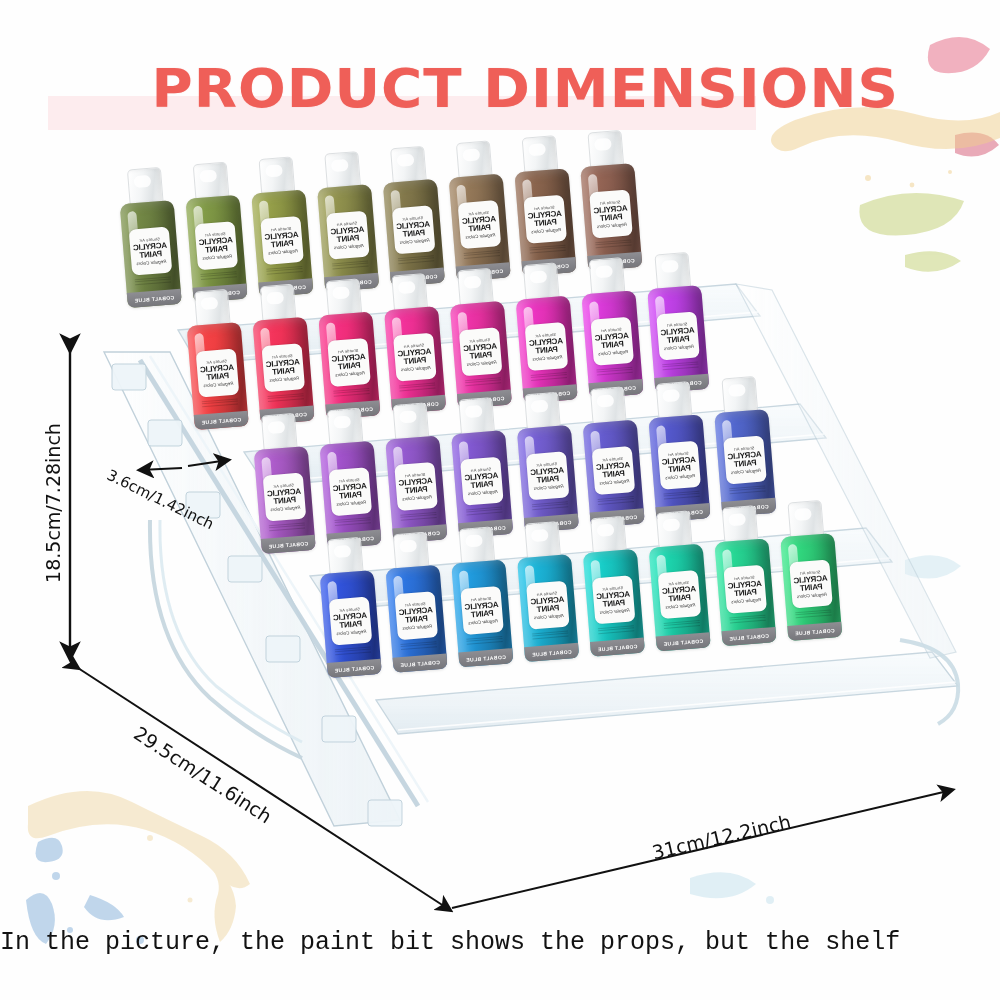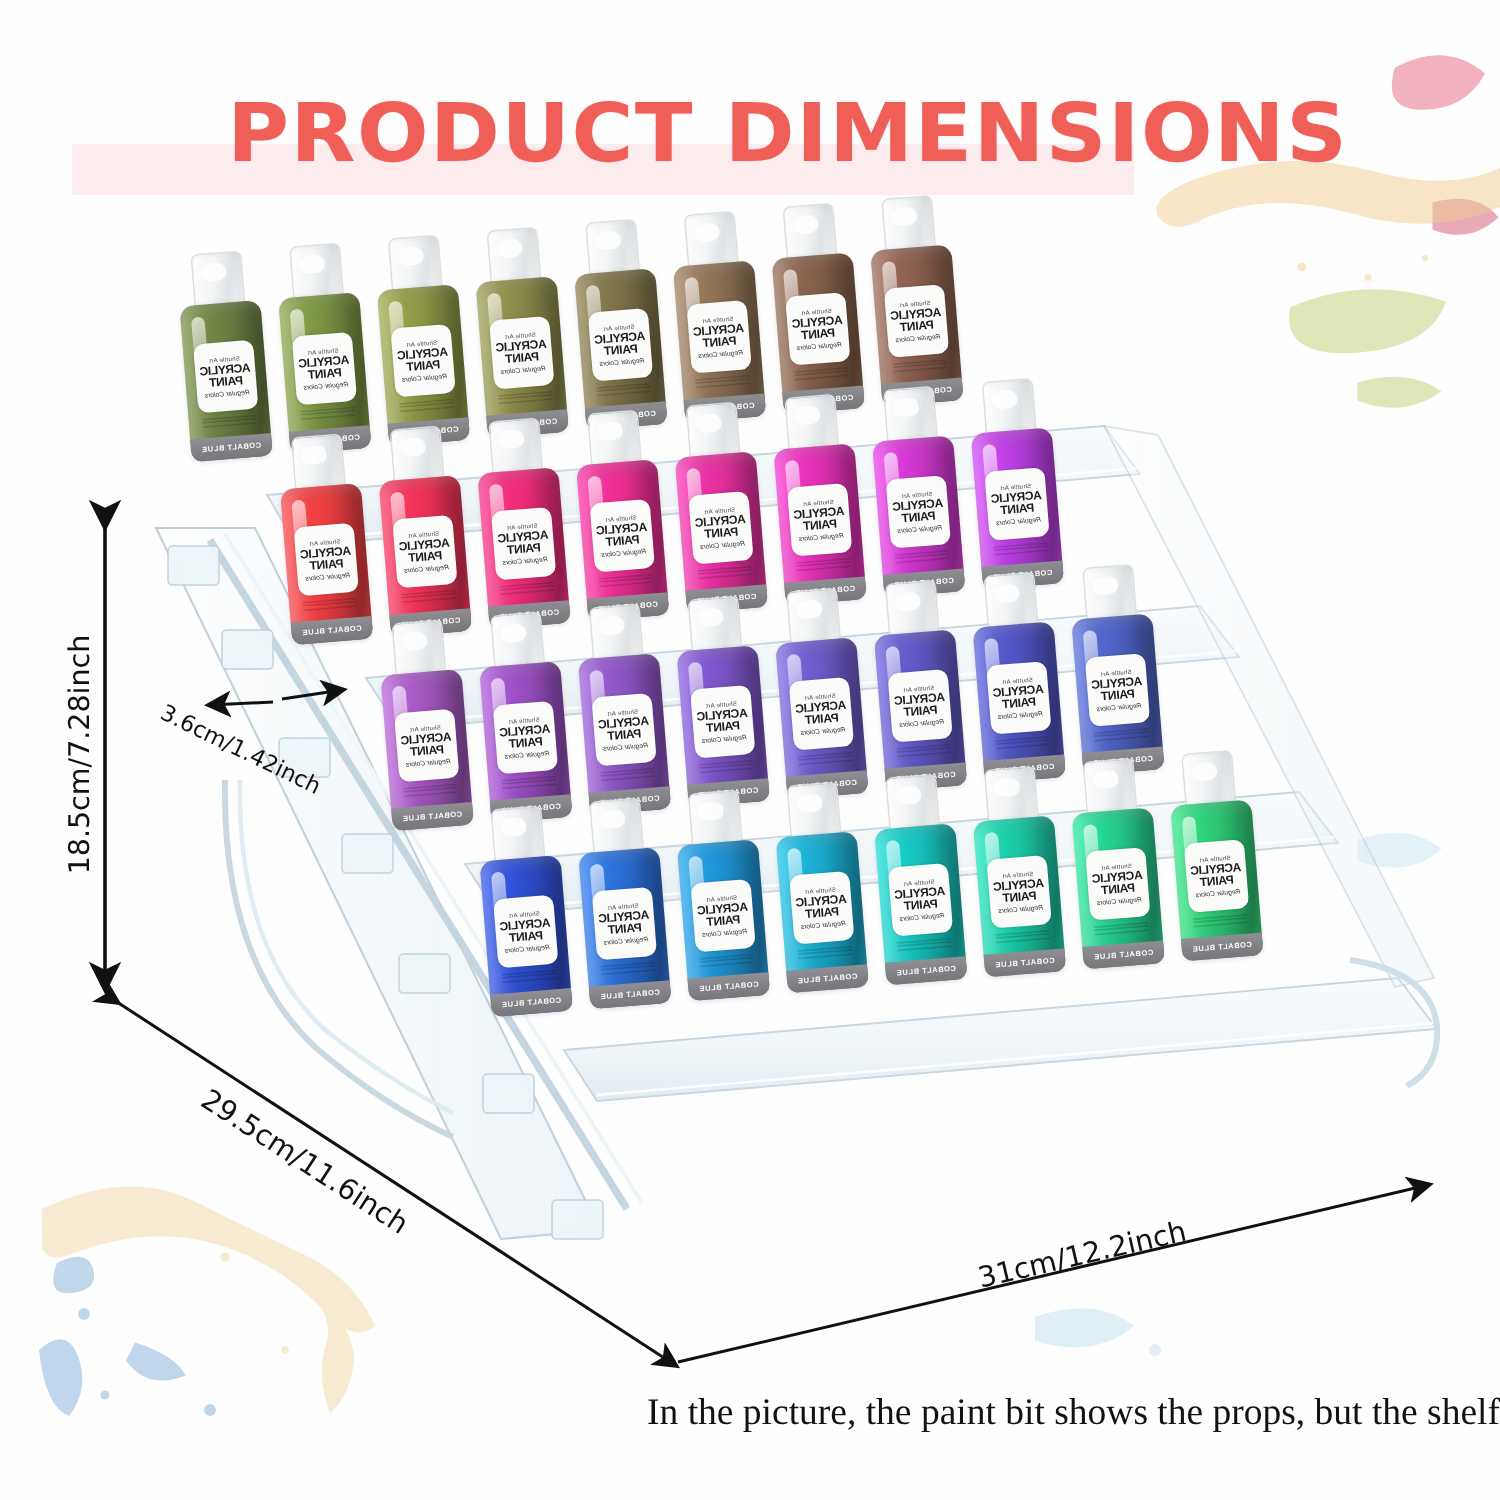--- a/index.html
+++ b/index.html
@@ -55,22 +55,22 @@
   .colorband span{font-size:5px;color:#fff;letter-spacing:.4px;transform:scaleX(-1);
        white-space:nowrap;font-weight:600;}
 
   
   .dim-label{position:absolute;color:#111;font-size:19px;white-space:nowrap;
        font-family:"DejaVu Sans",sans-serif;}
   svg.anno{position:absolute;left:0;top:0;width:1000px;height:1000px;
        pointer-events:none;overflow:visible;}
 
   
-  #caption{position:absolute;left:0;top:928px;width:1000px;text-align:right;
-       font-size:25px;color:#121212;font-family:Liberation Serif, serif;}
+  #caption{position:absolute;left:0;top:928px;width:1000px;text-align:left;
+       font-size:25px;color:#121212;font-family:Liberation Mono, monospace;}
 </style>
 </head>
 <body>
 
 <svg class="anno">
 
   <g opacity="0.55">
     <path d="M930 45 q34 -18 60 4 q-14 26 -46 24 q-22 -2 -14 -28z" fill="#e8738c"></path>
     <path d="M955 135 q30 -8 44 10 q-20 18 -44 8z" fill="#d9667f"></path>
   </g>

